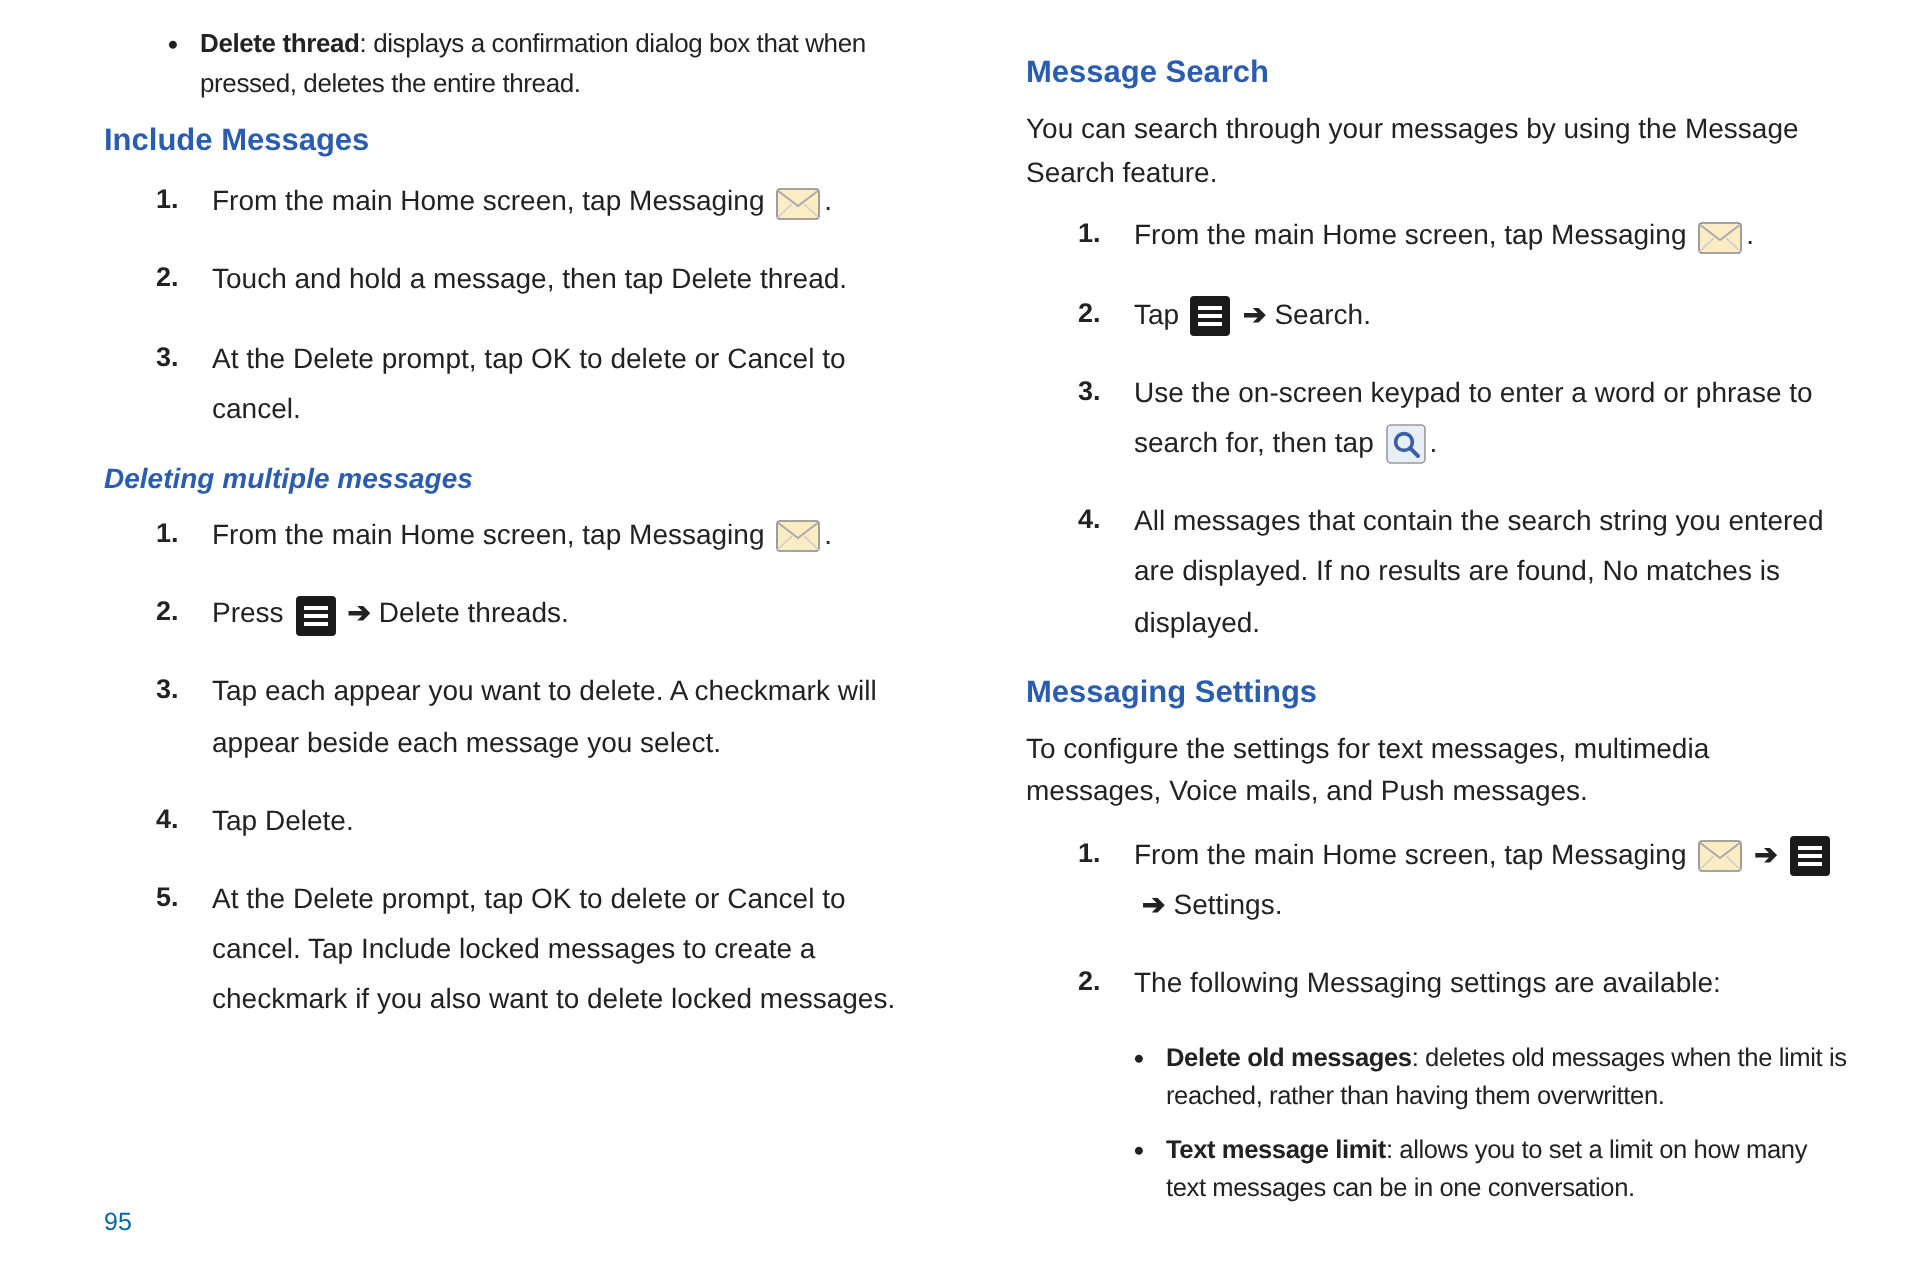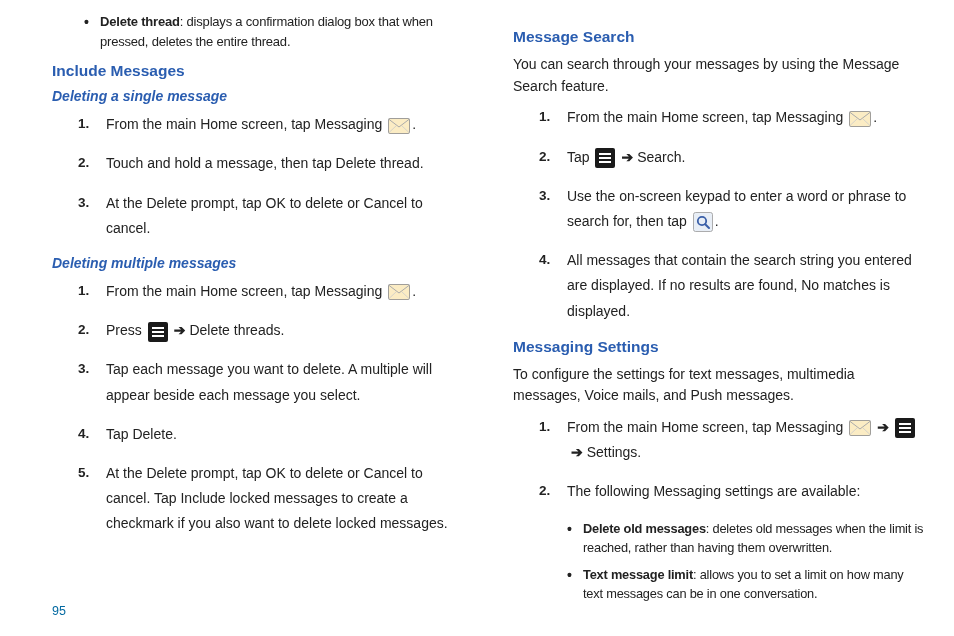--- a/index.html
+++ b/index.html
@@ -111,21 +111,20 @@
 <div class="columns">
 
   <div class="col">
 
     <div class="bullet-row">
       <span class="bullet">•</span>
       <span class="btxt cond"><span class="b">Delete thread</span><span>: displays a confirmation dialog box that when pressed, deletes the entire thread.</span></span>
     </div>
 
     <div class="heading-blue">Include Messages</div>
-    <div class="subhead-blue">Deleting a single message</div>
 
     <div class="ol-row">
       <span class="num">1.</span>
       <span class="txt"><span>From the main Home screen, tap </span><span class="b">Messaging</span> <span class="icon-box"><svg width="22" height="16">
               <use href="#envelope-icon"></use>
             </svg></span><span>.</span></span>
     </div>
     <div class="ol-row">
       <span class="num">2.</span>
       <span class="txt"><span>Touch and hold a message, then tap </span><span class="b">Delete thread</span><span>.</span></span>
@@ -144,21 +143,21 @@
             </svg></span><span>.</span></span>
     </div>
     <div class="ol-row">
       <span class="num">2.</span>
       <span class="txt"><span>Press </span><span class="icon-box"><svg width="20" height="20">
               <use href="#menu-icon"></use>
             </svg></span><span class="arrow">➔</span><span class="b">Delete threads</span><span>.</span></span>
     </div>
     <div class="ol-row">
       <span class="num">3.</span>
-      <span class="txt">Tap each message you want to delete. A multiple will appear beside each message you select.</span>
+      <span class="txt">Tap each appear you want to delete. A checkmark will appear beside each message you select.</span>
     </div>
     <div class="ol-row">
       <span class="num">4.</span>
       <span class="txt"><span>Tap </span><span class="b">Delete</span><span>.</span></span>
     </div>
     <div class="ol-row">
       <span class="num">5.</span>
       <span class="txt"><span>At the </span><span class="b">Delete</span><span> prompt, tap </span><span class="b">OK</span><span> to delete or </span><span class="b">Cancel</span><span> to cancel. Tap </span><span class="b">Include locked messages</span><span> to create a checkmark if you also want to delete locked messages.</span></span>
     </div>
 

